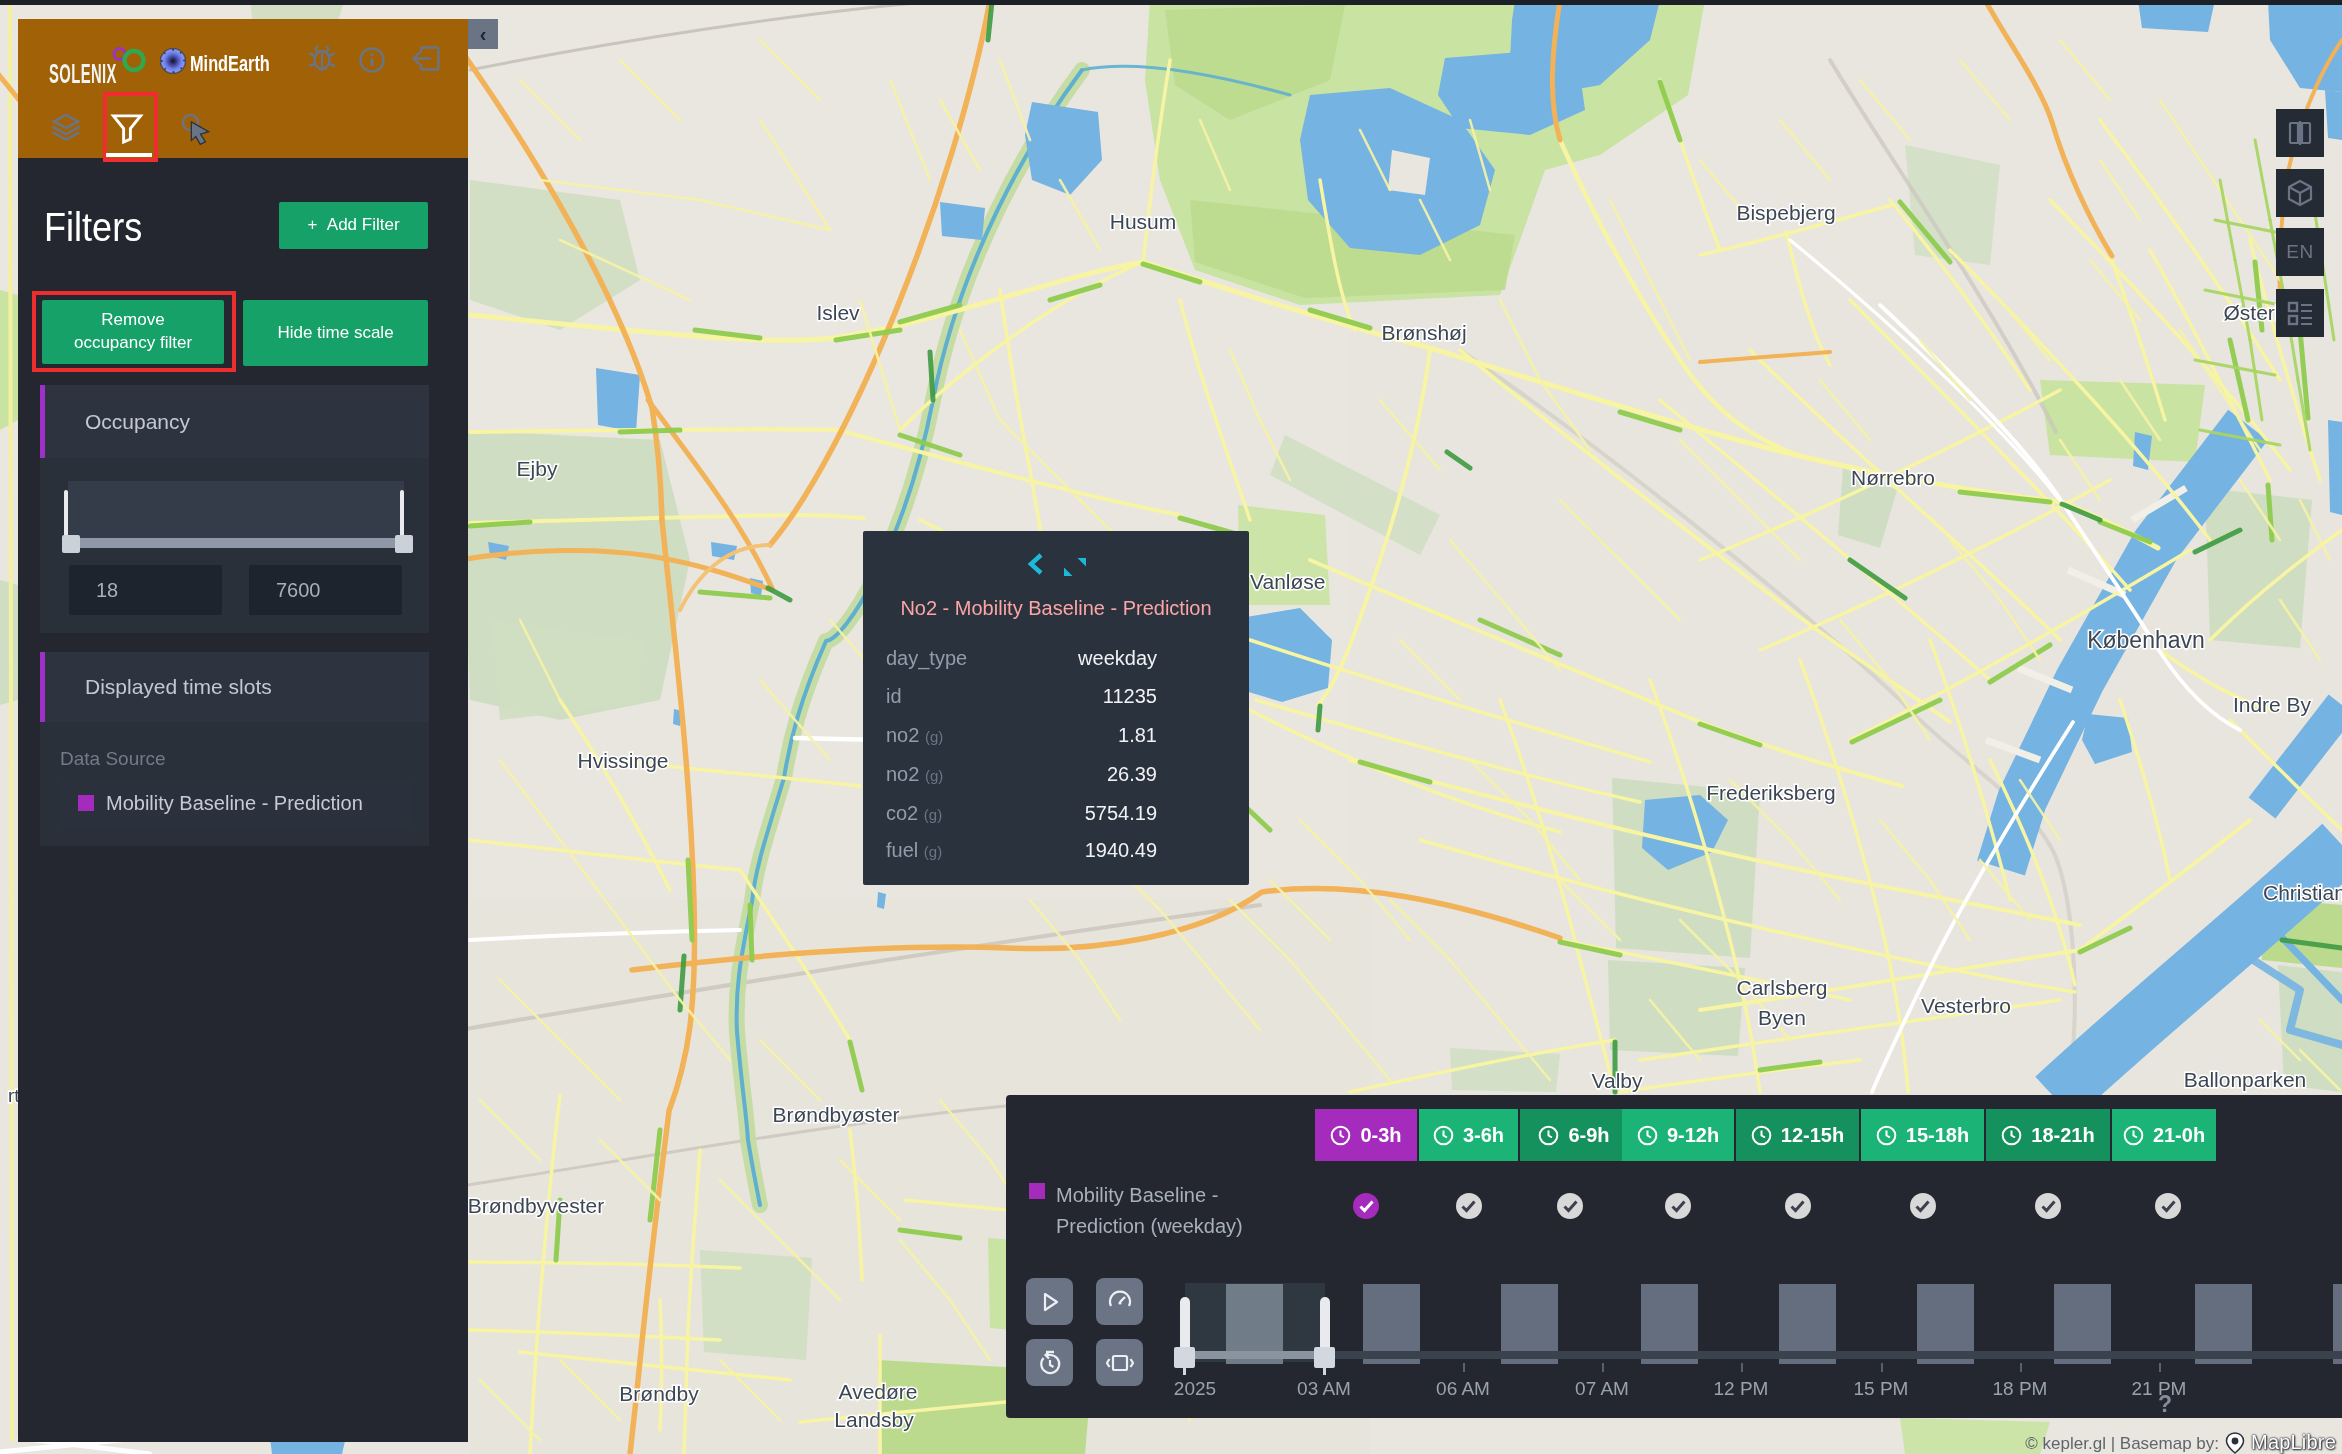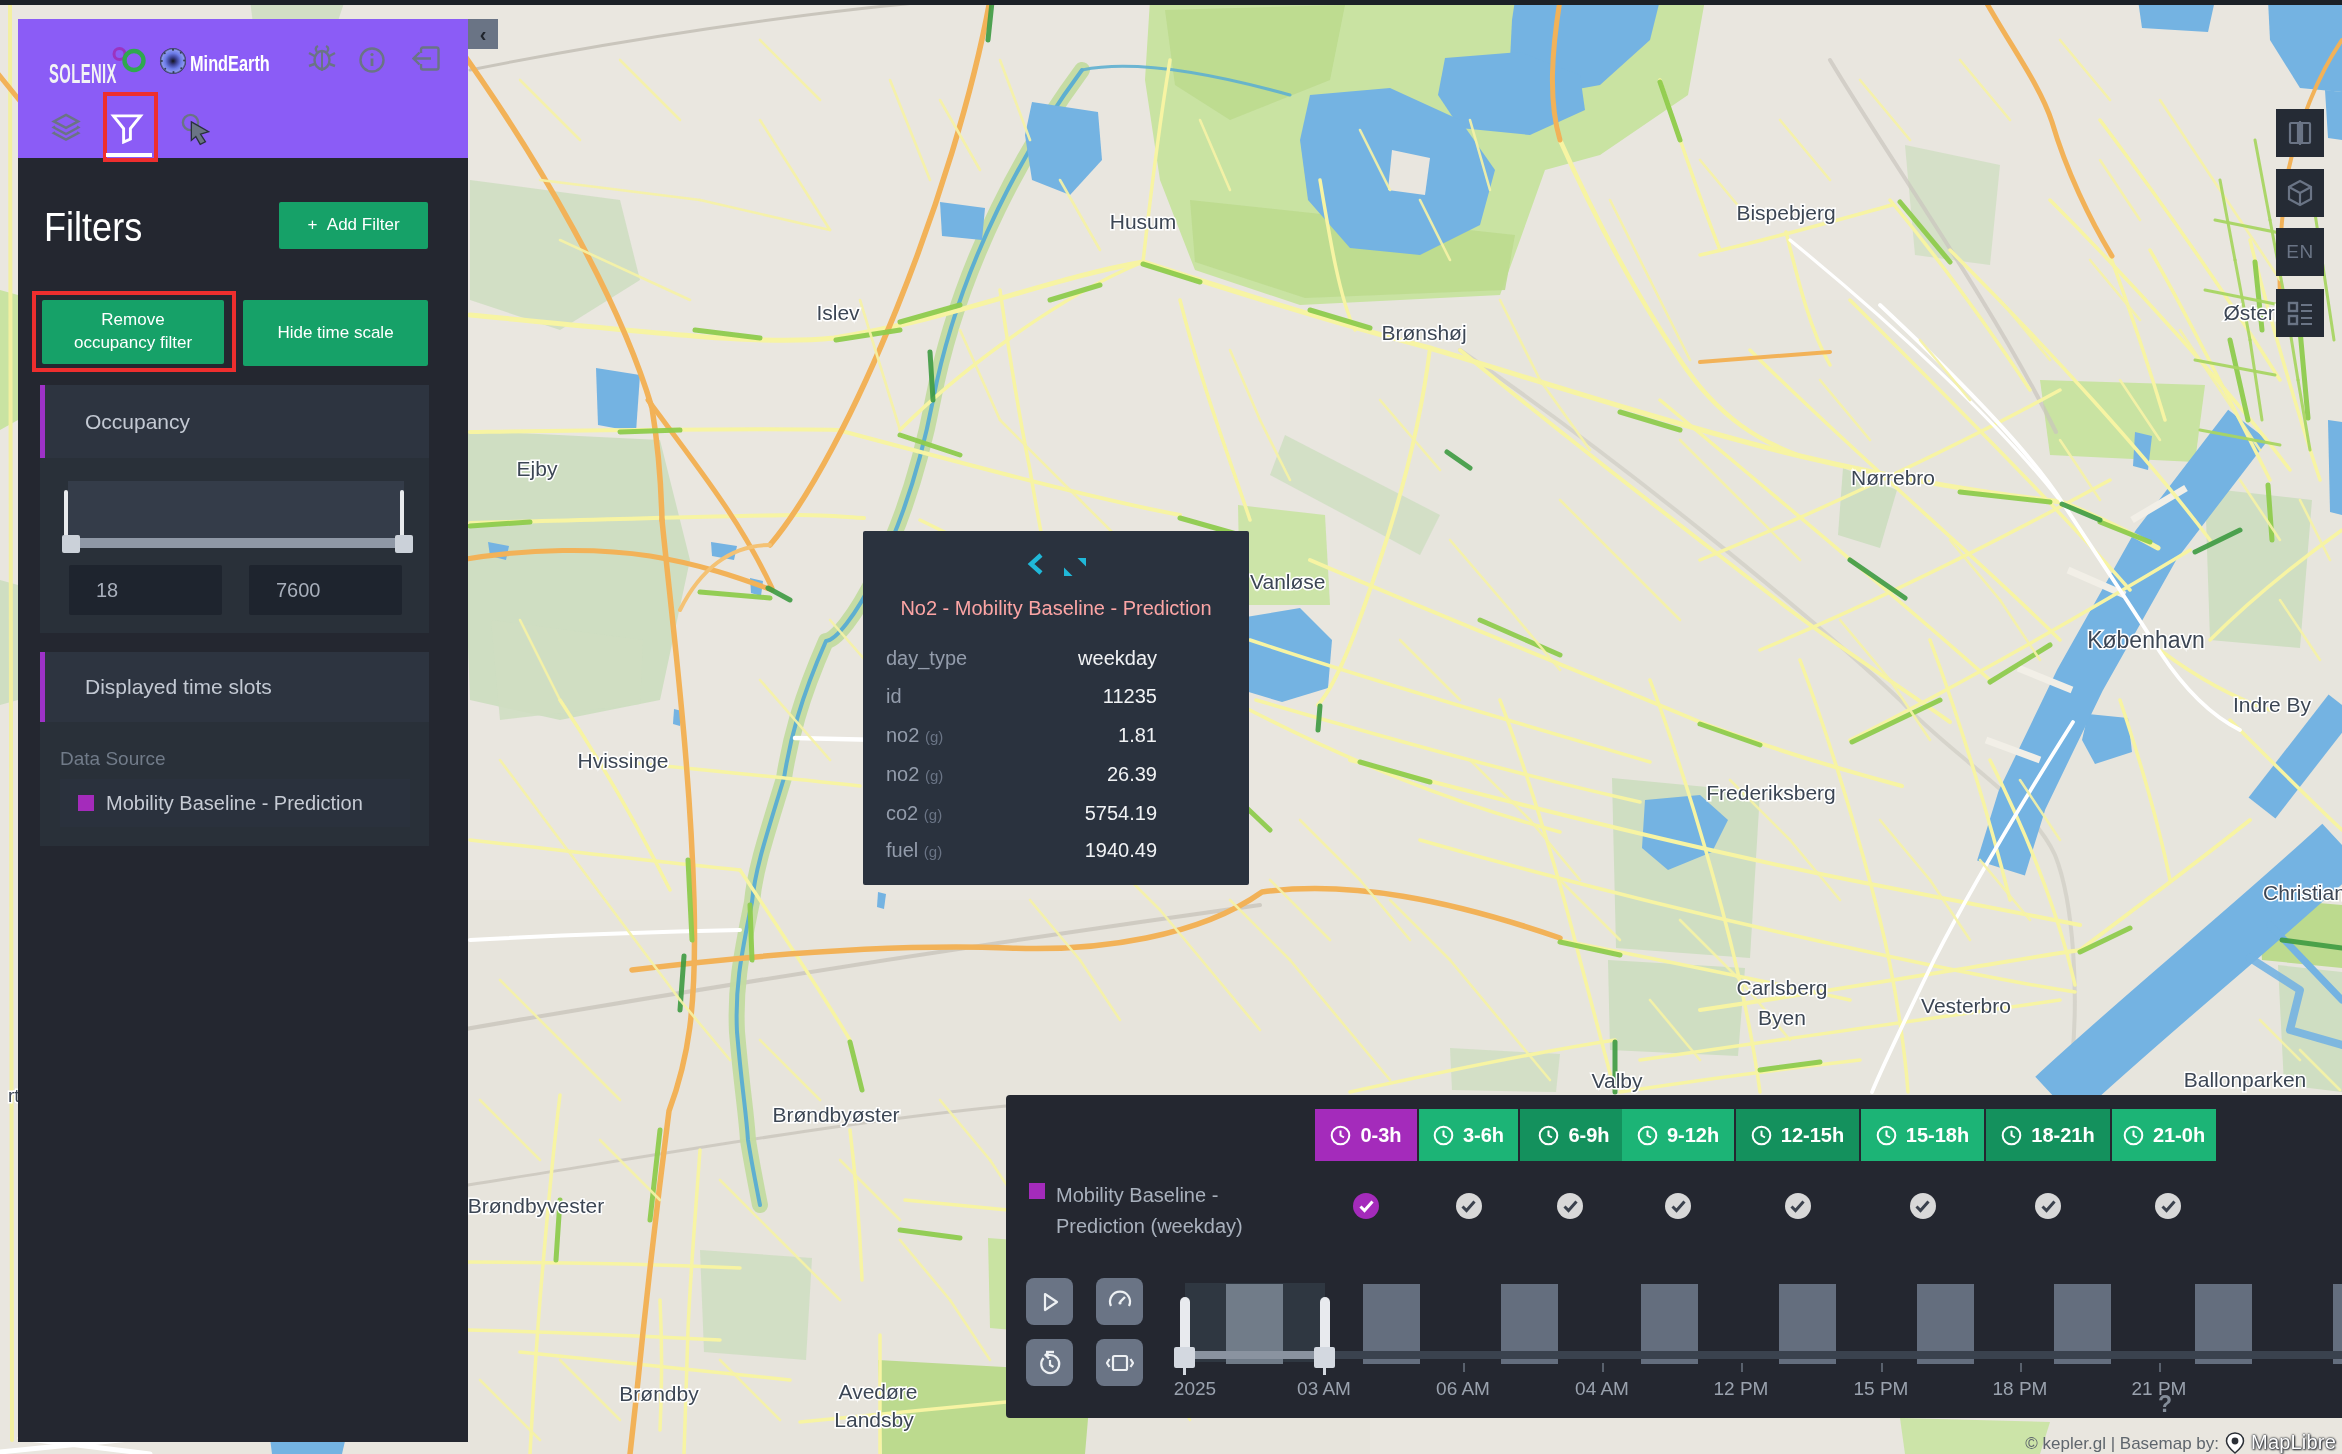--- a/index.html
+++ b/index.html
@@ -3,21 +3,21 @@
 html,body{margin:0;padding:0;width:2342px;height:1454px;overflow:hidden;
  font-family:"Liberation Sans",sans-serif;background:#e9e7e0;position:relative}
 *{box-sizing:border-box}
 #map{position:absolute;left:0;top:0}
 .abs{position:absolute}
 #topstrip{position:absolute;left:0;top:0;width:2342px;height:5px;background:#1c2127}
 #collapse{position:absolute;left:468px;top:19px;width:30px;height:30px;background:#6a7485;
  color:#1f242c;font-size:20px;font-weight:bold;display:flex;align-items:center;justify-content:center}
 
 #sidebar{position:absolute;left:18px;top:19px;width:450px;height:1423px;background:#242730}
-#sbheader{position:absolute;left:0;top:0;width:450px;height:139px;background:#8b5cf6}
+#sbheader{position:absolute;left:0;top:0;width:450px;height:139px;background:#a16207}
 #slx{position:absolute;left:31px;top:40px;color:#f2f3f5;font-size:19px;font-weight:700;
  letter-spacing:0.5px;transform:scale(0.78,1.42);transform-origin:left top}
 #mearth{position:absolute;left:172px;top:33px;color:#fff;font-size:17px;font-weight:700;
  transform:scale(0.96,1.25);transform-origin:left top}
 .hico{position:absolute;top:44px}
 #redbox1{position:absolute;left:85px;top:73px;width:55px;height:70px;border:4px solid #ee2e2e}
 #tabline{position:absolute;left:88px;top:134px;width:46px;height:4px;background:#fff}
 #filters-h{position:absolute;left:26px;top:186px;color:#fff;font-size:38px;letter-spacing:0px;font-weight:400;transform:scale(0.95,1.05);transform-origin:left top}
 .gbtn{position:absolute;background:#16a168;color:#fff;display:flex;align-items:center;
  justify-content:center;text-align:center;font-size:17px;font-weight:500;border-radius:2px;line-height:1.35}
@@ -703,21 +703,21 @@
     <div class="abs" style="left:1153px;top:268px;width:2px;height:9px;background:#59616d"></div>
     <div class="abs" style="left:174px;top:202px;width:10px;height:56px;background:#e8eaee;border-radius:5px 5px 0 0"></div>
     <div class="abs" style="left:314px;top:202px;width:10px;height:56px;background:#e8eaee;border-radius:5px 5px 0 0"></div>
     <div class="abs" style="left:168px;top:252px;width:21px;height:21px;background:#d3d8e0;border-radius:2px"></div>
     <div class="abs" style="left:308px;top:252px;width:21px;height:21px;background:#d3d8e0;border-radius:2px"></div>
     <div class="abs" style="left:177px;top:273px;width:3px;height:7px;background:#d3d8e0"></div>
     <div class="abs" style="left:317px;top:273px;width:3px;height:7px;background:#d3d8e0"></div>
     <div class="axlab" style="left:189px">2025</div>
     <div class="axlab" style="left:318px">03 AM</div>
     <div class="axlab" style="left:457px">06 AM</div>
-    <div class="axlab" style="left:596px">04 AM</div>
+    <div class="axlab" style="left:596px">07 AM</div>
     <div class="axlab" style="left:735px">12 PM</div>
     <div class="axlab" style="left:875px">15 PM</div>
     <div class="axlab" style="left:1014px">18 PM</div>
     <div class="axlab" style="left:1153px">21 PM</div>
   </div>
 <div id="qmark">?</div>
 <div id="attrib">
  <span class="at1">© kepler.gl | Basemap by:</span>
  <svg width="20" height="22" viewBox="0 0 20 22">
   <path d="M10 1 C5 1 1.5 4.5 1.5 9 C1.5 14 10 21 10 21 C10 21 18.5 14 18.5 9 C18.5 4.5 15 1 10 1 Z" fill="#ffffff" stroke="#2b2f36" stroke-width="1.5"></path>

